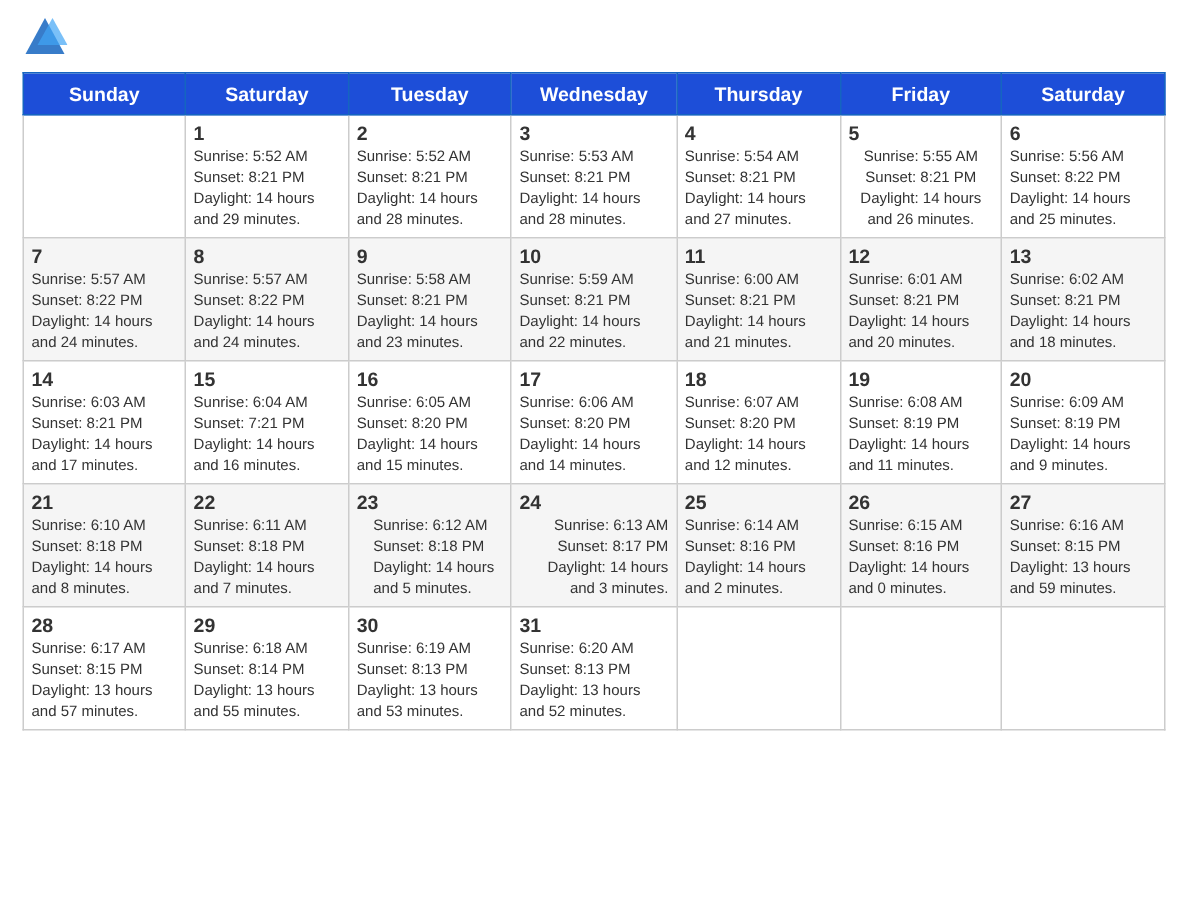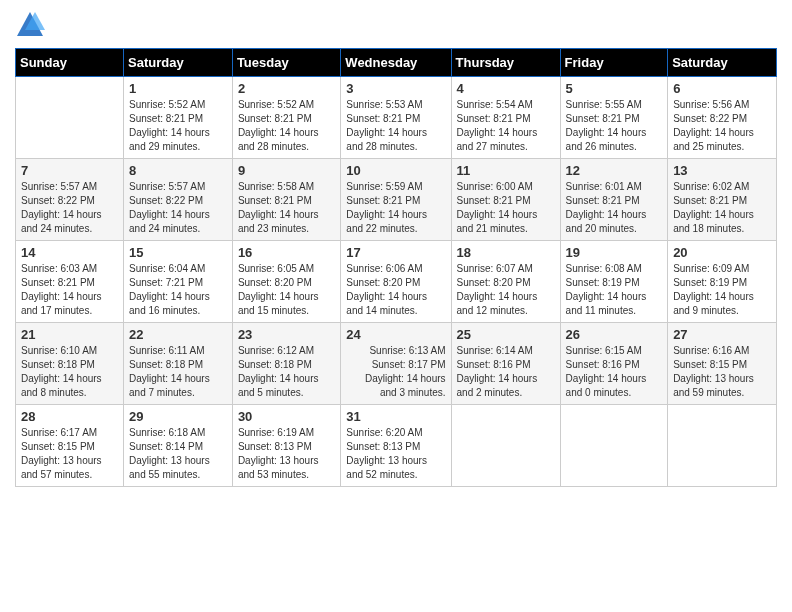--- a/index.html
+++ b/index.html
@@ -44,24 +44,24 @@
     .calendar-subtitle {
       font-size: 15px;
       color: #555;
     }
     table {
       width: 100%;
       border-collapse: collapse;
       font-size: 11px;
     }
     thead th {
-      background-color: #000000;
+      background-color: #1d4ed8;
       color: #fff;
       padding: 6px 4px;
-      text-align: left;
+      text-align: center;
       font-size: 13px;
       border: 1px solid #1565c0;
     }
     tbody td {
       border: 1px solid #ccc;
       padding: 4px 5px;
       vertical-align: top;
       min-height: 80px;
       width: 113px;
       color: #333;
@@ -148,21 +148,21 @@
         </td>
         <td>
           <span class="day-number">4</span>
           <div class="day-info" style="white-space: pre-line;">Sunrise: 5:54 AM
 Sunset: 8:21 PM
 Daylight: 14 hours
 and 27 minutes.</div>
         </td>
         <td>
           <span class="day-number">5</span>
-          <div class="day-info" style="white-space: pre-line;">Sunrise: 5:55 AM
+          <div class="day-info" style="white-space: pre-line; text-align: center;">Sunrise: 5:55 AM
 Sunset: 8:21 PM
 Daylight: 14 hours
 and 26 minutes.</div>
         </td>
         <td>
           <span class="day-number">6</span>
           <div class="day-info" style="white-space: pre-line;">Sunrise: 5:56 AM
 Sunset: 8:22 PM
 Daylight: 14 hours
 and 25 minutes.</div>
@@ -280,21 +280,21 @@
         </td>
         <td>
           <span class="day-number">22</span>
           <div class="day-info" style="white-space: pre-line;">Sunrise: 6:11 AM
 Sunset: 8:18 PM
 Daylight: 14 hours
 and 7 minutes.</div>
         </td>
         <td>
           <span class="day-number">23</span>
-          <div class="day-info" style="white-space: pre-line;">Sunrise: 6:12 AM
+          <div class="day-info" style="white-space: pre-line; margin-left: 11px;">Sunrise: 6:12 AM
 Sunset: 8:18 PM
 Daylight: 14 hours
 and 5 minutes.</div>
         </td>
         <td>
           <span class="day-number">24</span>
           <div class="day-info" style="white-space: pre-line; text-align: right;">Sunrise: 6:13 AM
 Sunset: 8:17 PM
 Daylight: 14 hours
 and 3 minutes.</div>

